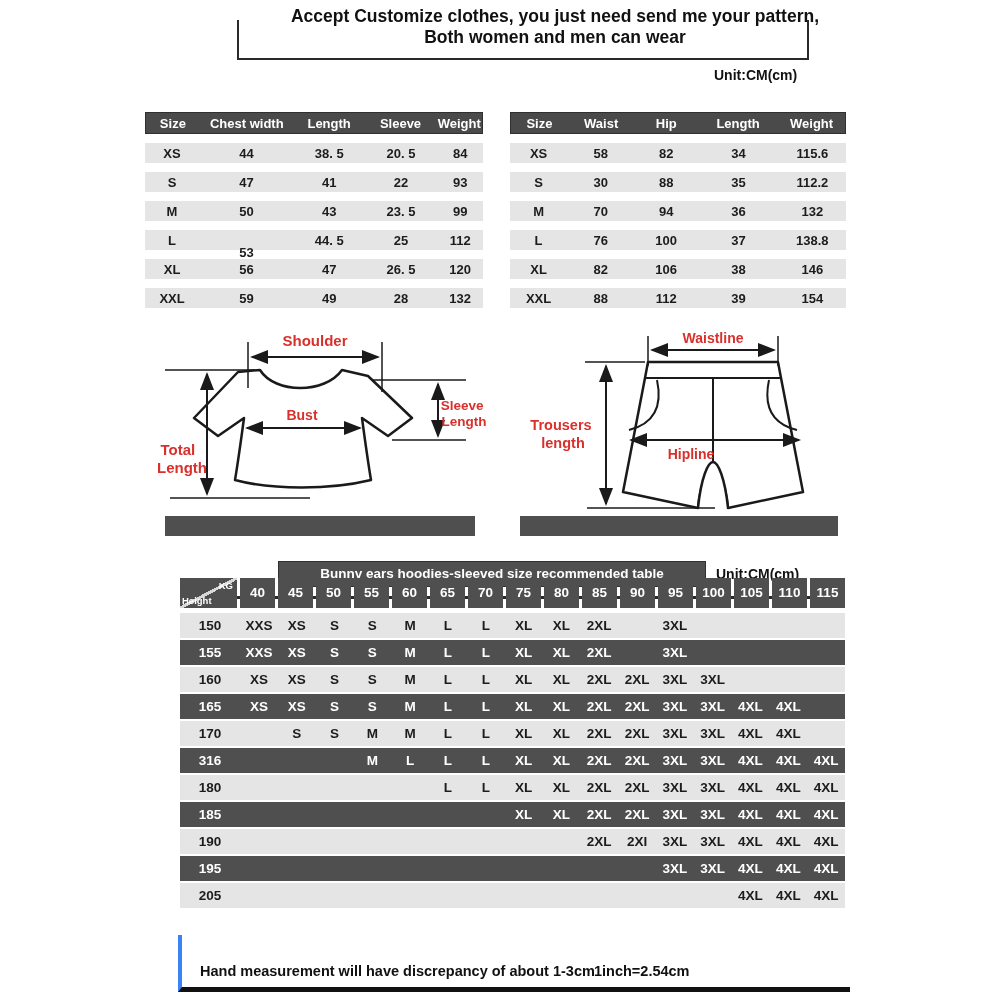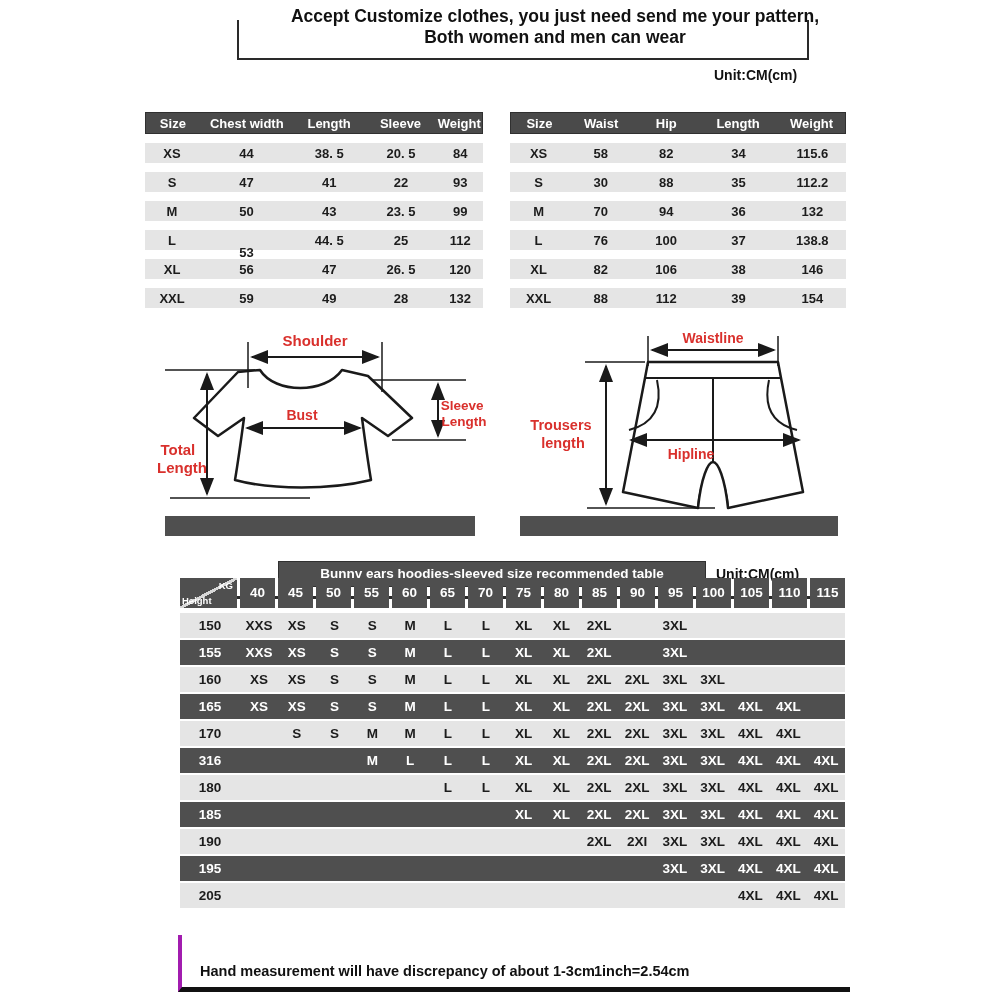--- a/index.html
+++ b/index.html
@@ -49,21 +49,21 @@
   .mx-hcell{flex:1;background:#4f4f4f;color:#fff;text-align:center;line-height:30px;font-size:13.5px;}
   .mx-rows{margin-top:5px;}
   .mx-row{display:flex;height:25px;margin-bottom:2px;align-items:center;}
   .mx-row.light{background:#e5e5e5;color:#1c1c1c;}
   .mx-row.dark{background:#4f4f4f;color:#fff;}
   .mx-label{width:60px;text-align:center;font-size:13.5px;}
   .mx-cell{flex:1;text-align:center;font-size:13.5px;white-space:nowrap;}
 
   
   .footer{left:178px;top:935px;width:668px;height:52px;
-          border-left:4px solid #a21caf;border-bottom:5px solid #111;}
+          border-left:4px solid #3b82f6;border-bottom:5px solid #111;}
   .footer .note{position:absolute;left:18px;bottom:8px;font-size:14.5px;color:#111;}
   .footer .conv{position:absolute;left:412px;bottom:8px;font-size:14.5px;color:#111;}
 </style>
 </head>
 <body>
 
 <div class="page">
 
   <div class="abs banner">
     <div class="banner-text">

